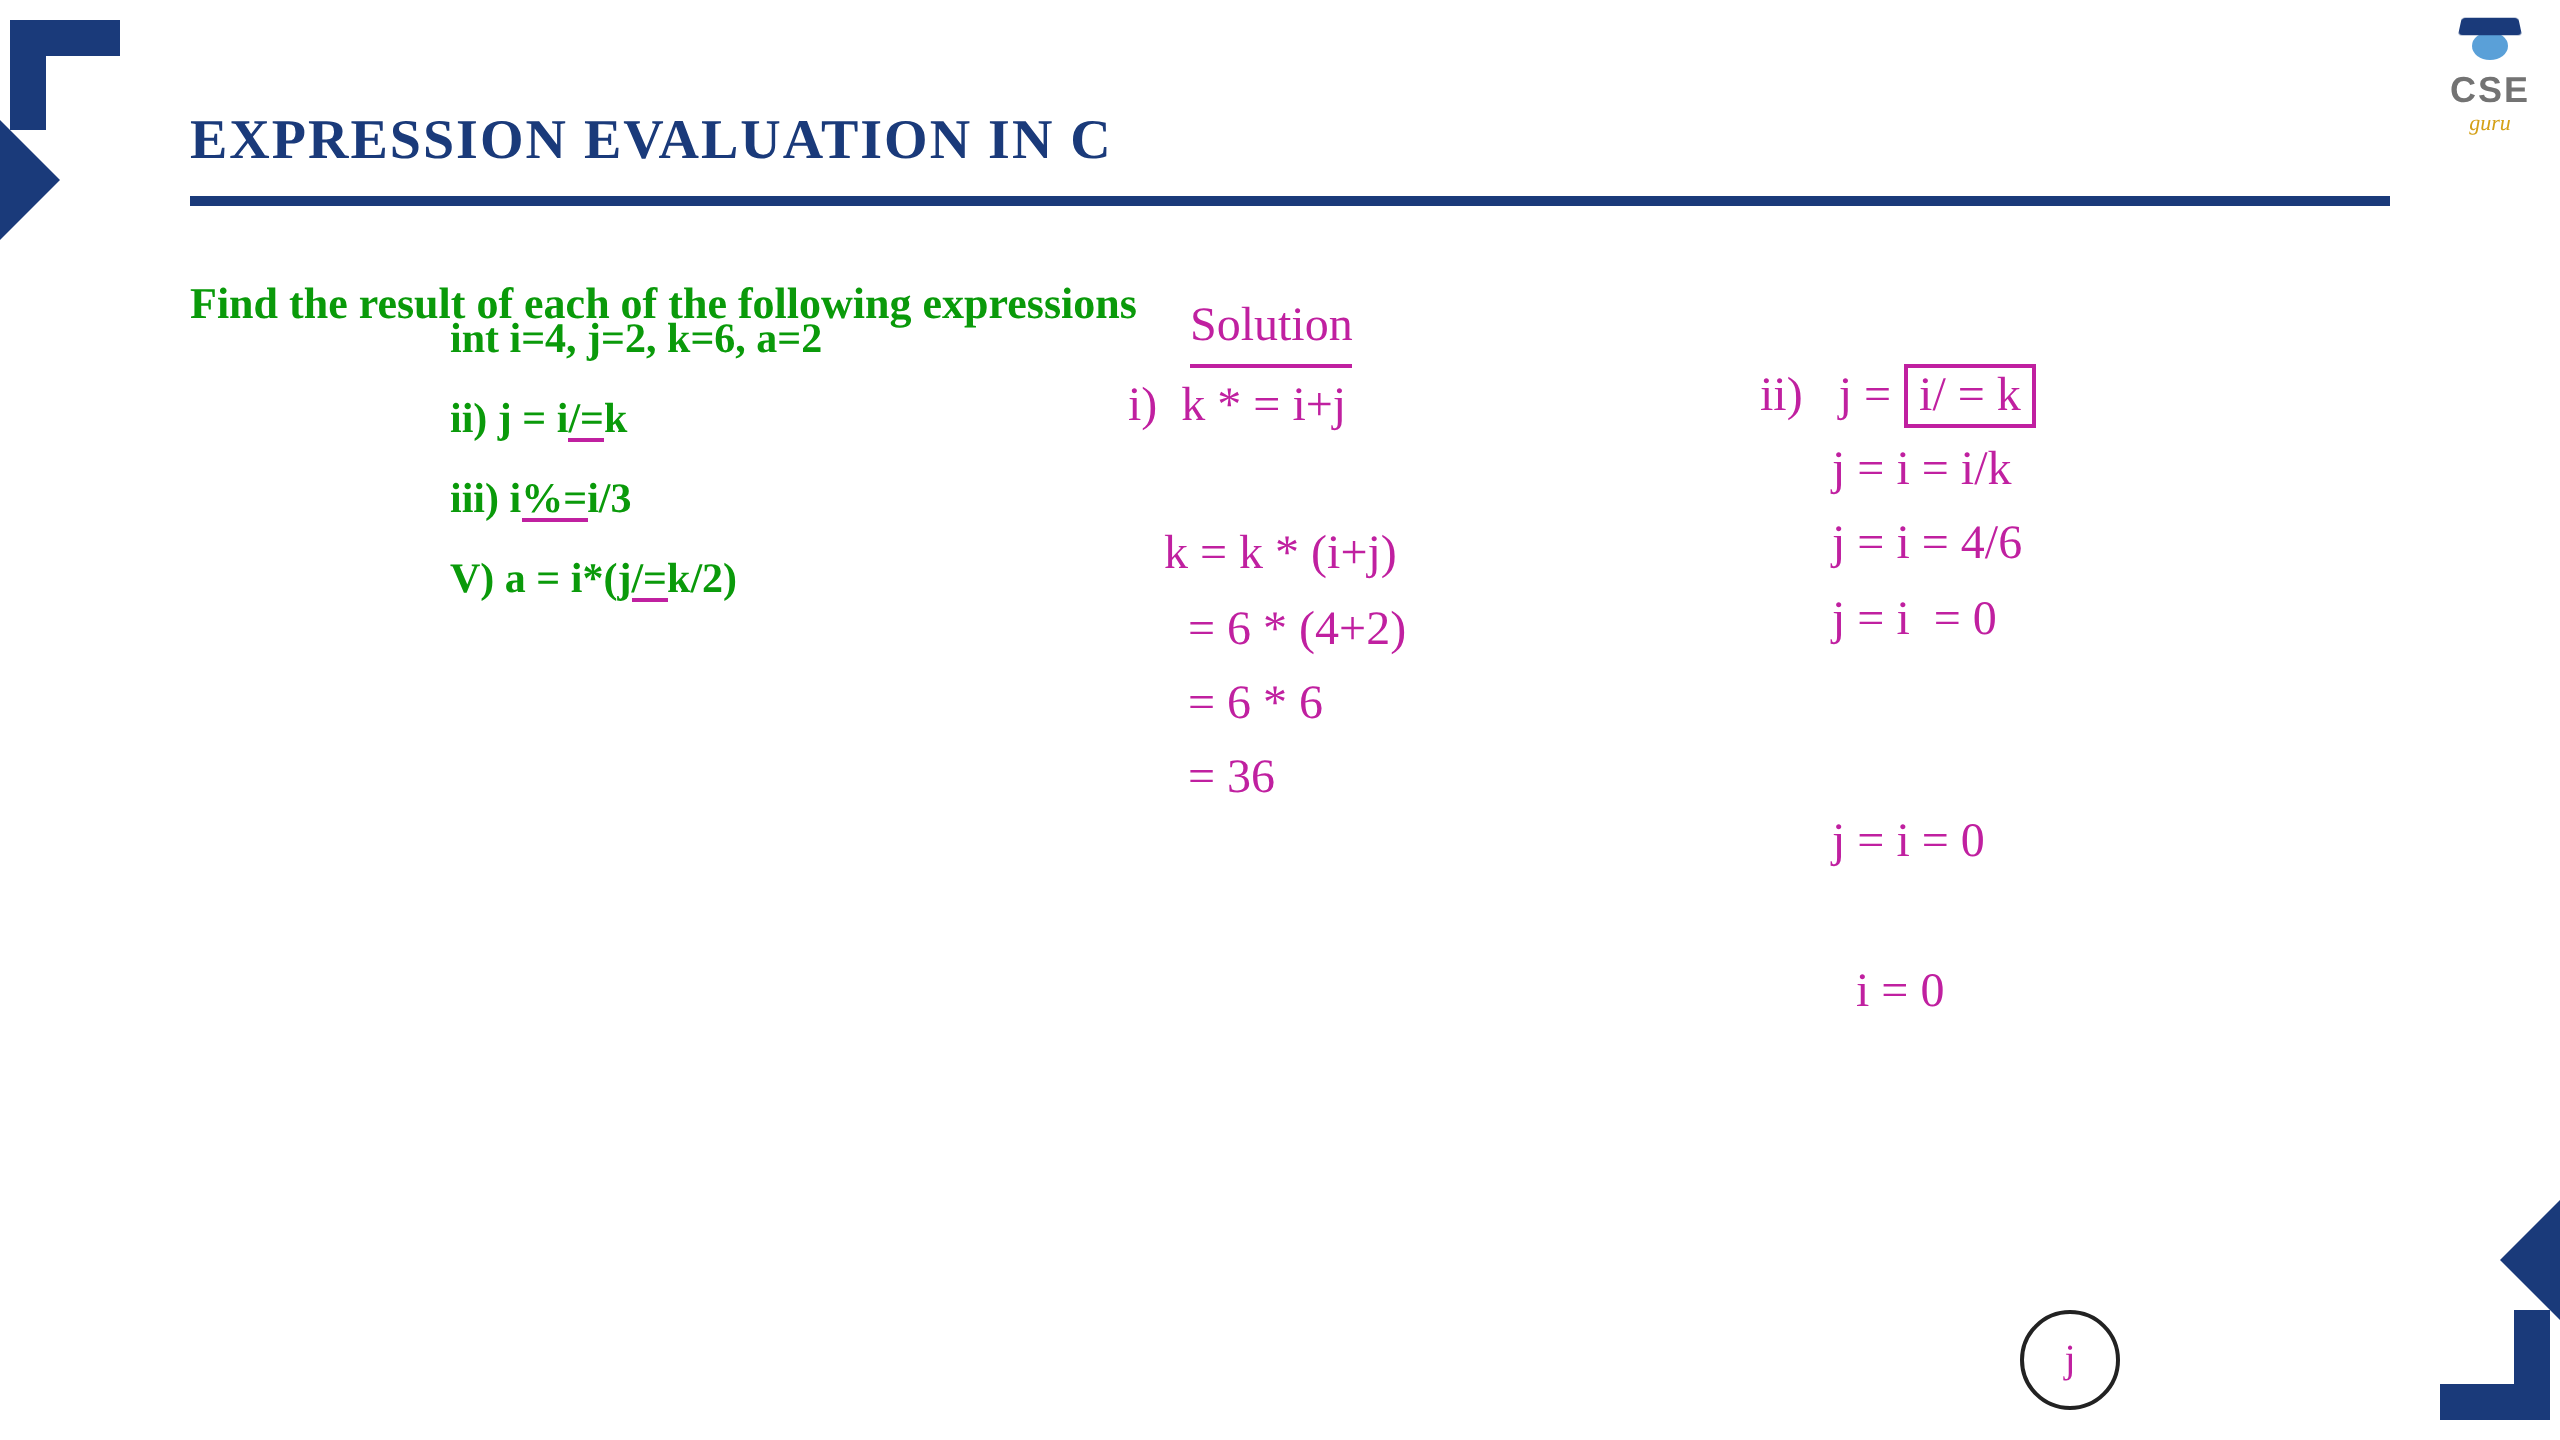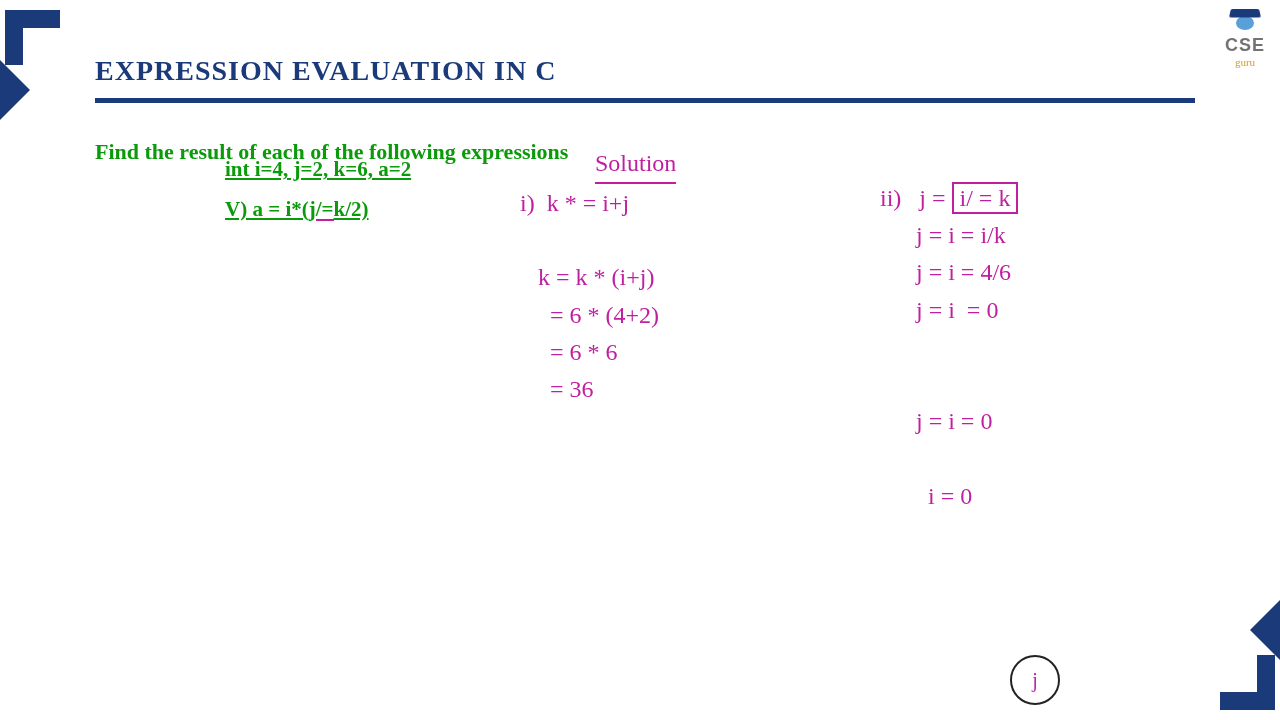--- a/index.html
+++ b/index.html
@@ -58,21 +58,21 @@
     border-radius: 2px;
     transform: perspective(40px) rotateX(30deg);
   }
   .logo-face {
     width: 18px; height: 14px;
     background: #5aa0d8;
     border-radius: 50%;
     margin: -2px auto 0;
   }
   .logo-text1 { font-weight: bold; font-size: 18px; color: #737373; letter-spacing: 1px; }
-  .logo-text2 { font-size: 11px; color: #d4a017; font-family: cursive; }
+  .logo-text2 { font-size: 11px; color: #d4a017; font-style: italic; font-family: cursive; }
   .title {
     position: absolute;
     top: 55px; left: 95px;
     font-size: 28px;
     font-weight: bold;
     color: #1a3a7a;
     letter-spacing: 1px;
   }
   .rule {
     position: absolute;
@@ -88,36 +88,35 @@
     color: #0a9a0a;
     margin-top: 24px;
   }
   .problems {
     position: absolute;
     top: 150px; left: 225px;
     font-size: 21px;
     font-weight: bold;
     color: #0a9a0a;
     line-height: 1.9;
-    text-decoration: underline;
   }
   .problems .under { border-bottom: 2px solid #c020a0; display: inline-block; line-height: 0.9; }
   .hand {
     position: absolute;
     font-family: 'Comic Sans MS', cursive;
     color: #c020a0;
     font-size: 24px;
     white-space: pre;
     line-height: 1.55;
   }
   .sol-label {
     top: 145px; left: 595px;
     border-bottom: 2px solid #c020a0;
   }
-  .sol1 { top: 185px; left: 520px; }
+  .sol1 { top: 185px; left: 564px; }
   .sol2 { top: 180px; left: 880px; }
   .cursor-circle {
     position: absolute;
     top: 655px; left: 1010px;
     width: 50px; height: 50px;
     border: 2px solid #222;
     border-radius: 50%;
     display: flex;
     align-items: center;
     justify-content: center;
@@ -143,20 +142,22 @@
   <div class="logo-text1">CSE</div>
   <div class="logo-text2">guru</div>
 </div>
 
 <div class="title">EXPRESSION EVALUATION IN C</div>
 <div class="rule"></div>
 <div class="subtitle">Find the result of each of the following expressions</div>
 
 <div class="problems">
   <div>int i=4, j=2, k=6, a=2</div>
+  <div><span>ii) j = i</span><span class="under">/=</span><span>k</span></div>
+  <div><span>iii) i</span><span class="under">%=</span><span>i/3</span></div>
   <div><span>V) a = i*(j</span><span class="under">/=</span><span>k/2)</span></div>
 </div>
 
 <div class="hand sol-label">Solution</div>
 <div class="hand sol1">i)  k * = i+j
 
    k = k * (i+j)
      = 6 * (4+2)
      = 6 * 6
      = 36</div>

